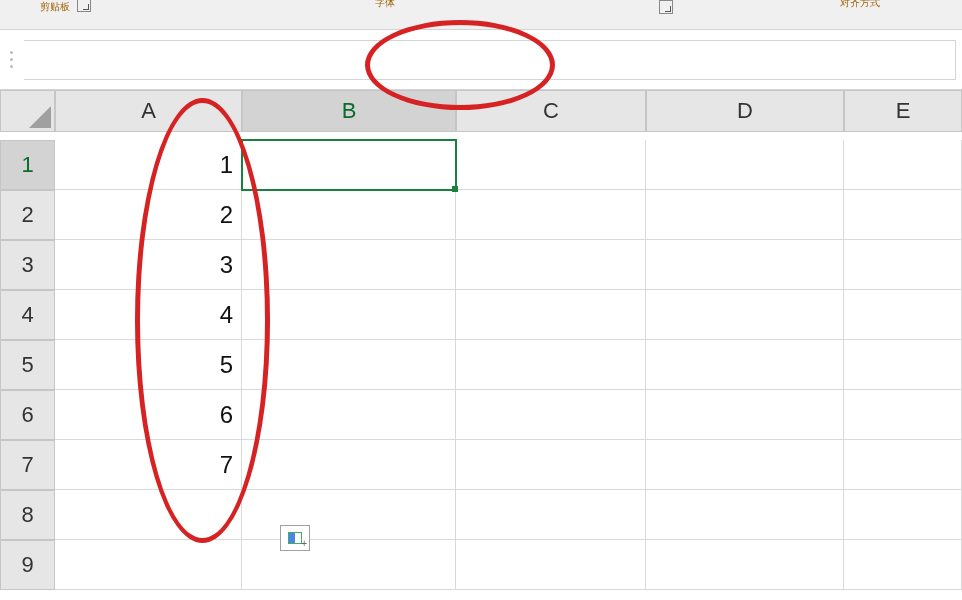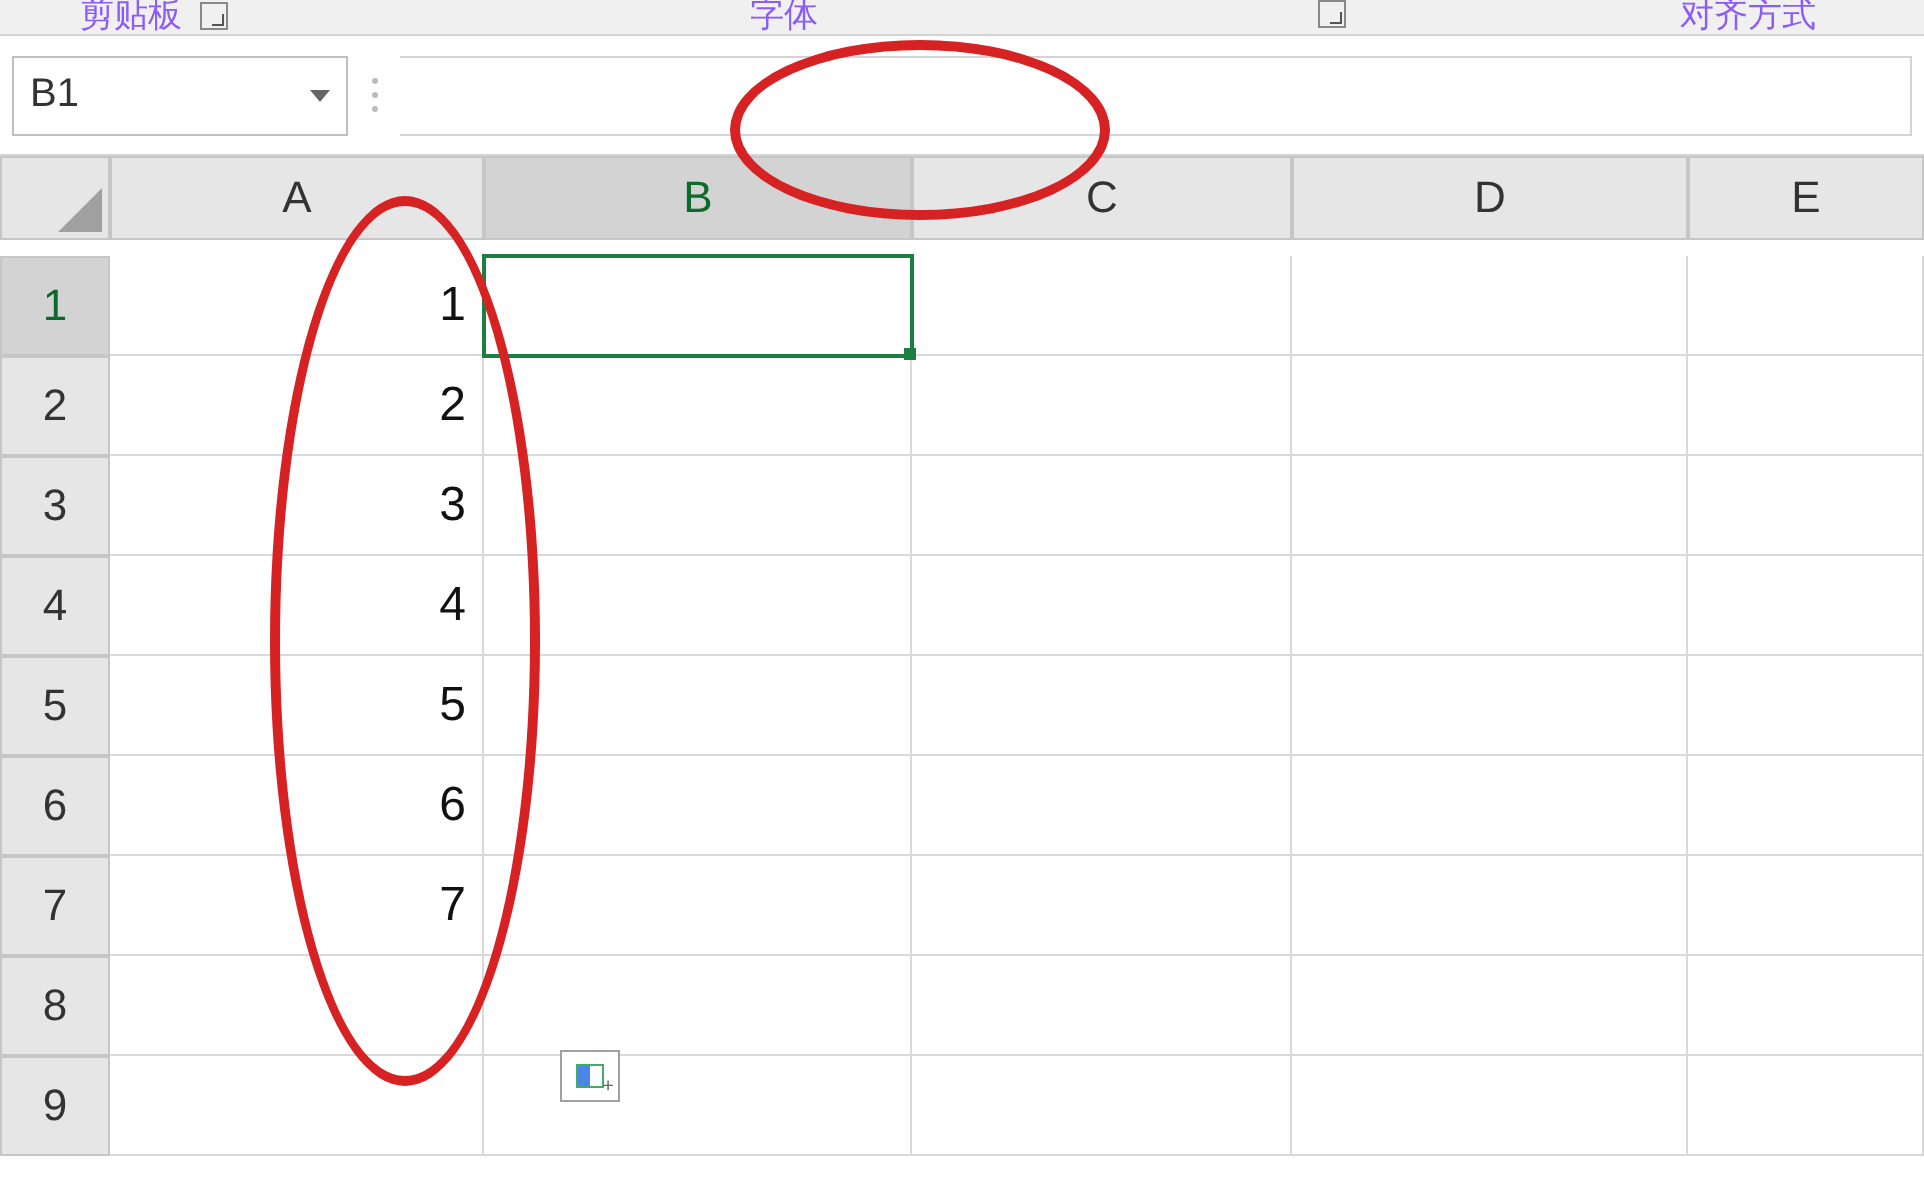--- a/index.html
+++ b/index.html
@@ -7,26 +7,26 @@
       font-family: "Microsoft YaHei", Arial, sans-serif;
       background: #fff;
       width: 962px;
       height: 600px;
       overflow: hidden;
       position: relative;
     }
 
     
     .ribbon-groups {
-      height: 18px;
+      height: 30px;
       background: #f0f0f0;
       border-bottom: 1px solid #d4d4d4;
       display: flex;
-      font-size: 17px;
-      color: #8b5cf6;
+      font-size: 10px;
+      color: #a16207;
       position: relative;
     }
     .ribbon-group-label {
       position: absolute;
       top: -4px;
     }
     .ribbon-group-label .launcher {
       display: inline-block;
       width: 14px;
       height: 14px;
@@ -237,24 +237,20 @@
   <div class="ribbon-group-label" style="left:375px">
     <span>字体</span>
     <span class="launcher" style="position:absolute; left:280px; top:4px"></span>
   </div>
   <div class="ribbon-group-label" style="left:840px">
     <span>对齐方式</span>
   </div>
 </div>
 
 <div class="formula-row">
-  <div class="name-box">
-    <span>B1</span>
-    <span class="name-box-dd"></span>
-  </div>
   <div class="namebar-sep">
     <span></span>
       <span></span>
       <span></span>
   </div>
   <div class="formula-input"></div>
 </div>
 
 <div class="grid">
 

